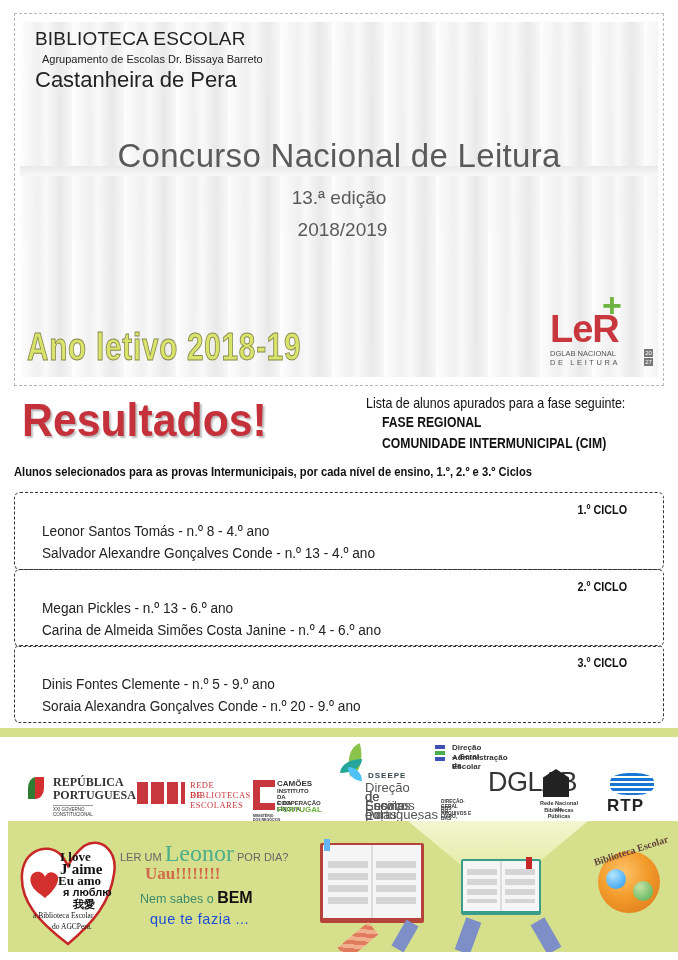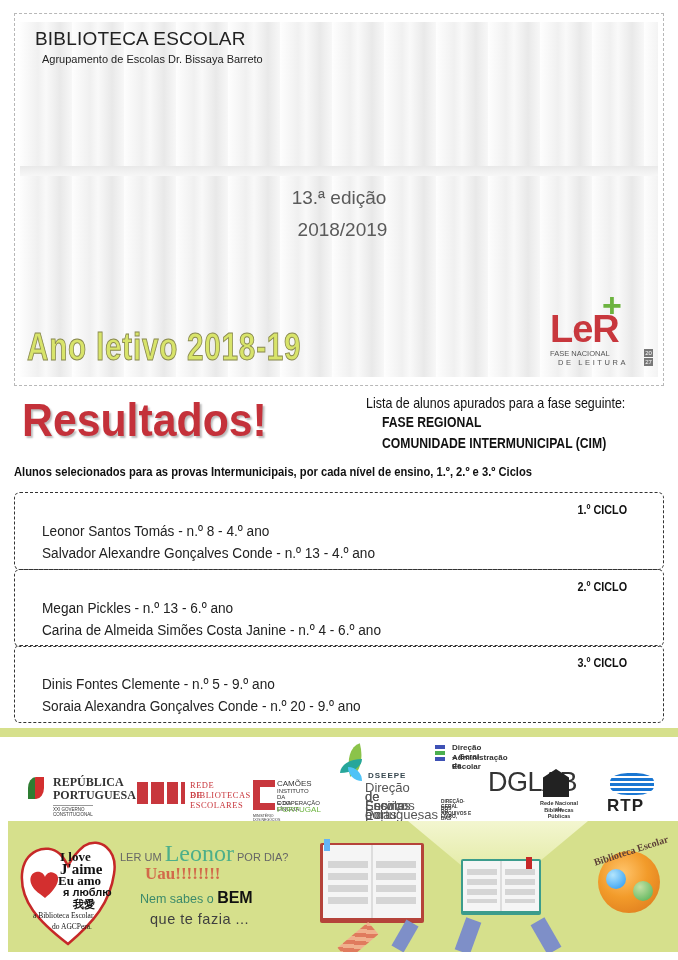--- a/index.html
+++ b/index.html
@@ -59,21 +59,21 @@
   .ler-logo { position: absolute; left: 533px; top: 280px; width: 110px; height: 85px; }
   .ler-word {
     position: absolute; left: 2px; top: 14px;
     font-size: 38px; font-weight: bold; color: #c8373d; letter-spacing: -1px;
   }
   .ler-plus {
     position: absolute; left: 54px; top: -8px;
     font-size: 34px; font-weight: bold; color: #6cb33f;
   }
   .ler-sub1 { position: absolute; left: 2px; top: 55px; font-size: 7.5px; color: #555; }
-  .ler-sub2 { position: absolute; left: 2px; top: 64px; font-size: 7.5px; color: #555; letter-spacing: 2.6px; margin-left: 8px; }
+  .ler-sub2 { position: absolute; left: 2px; top: 64px; font-size: 7.5px; color: #555; letter-spacing: 2.6px; }
   .ler-box { position: absolute; width: 9px; height: 8px; background: #777; color: #fff; font-size: 6px; text-align: center; line-height: 8px; }
 
   
   .resultados {
     position: absolute; left: 22px; top: 393px;
     font-size: 46px; font-weight: bold; color: #c4313a;
     text-shadow: 2px 2px 2px #bbb;
     letter-spacing: 0px;
     transform: scaleX(0.93); transform-origin: left center;
   }
@@ -129,21 +129,21 @@
   .rp-t3 { position: absolute; left: 53px; top: 68px; font-size: 4.5px; color: #333; border-top: 1px solid #999; padding-top: 1px; }
 
   .rbe-mark { position: absolute; left: 137px; top: 45px; width: 48px; height: 22px; display: flex; gap: 3px; }
   .rbe-mark span { display: block; height: 22px; background: #c8373d; }
   .rbe-t { position: absolute; left: 190px; font-family: Liberation Serif, serif; font-size: 8.5px; color: #c8373d; letter-spacing: 0.5px; }
 
   .camoes-c {
     position: absolute; left: 253px; top: 43px; width: 22px; height: 30px;
     border: 7px solid #c8373d; border-right: none;
   }
-  .camoes-t { position: absolute; left: 277px; font-size: 6px; font-weight: normal; color: #333; }
+  .camoes-t { position: absolute; left: 277px; font-size: 6px; font-weight: bold; color: #333; }
 
   .dseepe-leaf1 { position: absolute; left: 346px; top: 8px; width: 18px; height: 30px; background: #8bc34a; border-radius: 100% 0 100% 0; transform: rotate(-15deg); }
   .dseepe-leaf2 { position: absolute; left: 340px; top: 22px; width: 22px; height: 14px; background: #26a69a; border-radius: 100% 0 100% 0; }
   .dseepe-leaf3 { position: absolute; left: 348px; top: 30px; width: 14px; height: 14px; background: #4fc3f7; border-radius: 0 100% 0 100%; }
   .dseepe-name { position: absolute; left: 368px; top: 34px; font-size: 8px; font-weight: bold; color: #37474f; letter-spacing: 1px; }
   .dseepe-t { position: absolute; left: 365px; font-size: 13px; color: #555; line-height: 9px; }
 
   .dgae-bars { position: absolute; left: 435px; top: 8px; width: 10px; height: 16px;
     background: linear-gradient(180deg, #3f51b5 0 22%, transparent 22% 40%, #4caf50 40% 62%, transparent 62% 78%, #3f51b5 78% 100%); }
   .dgae-t { position: absolute; left: 452px; font-size: 8px; font-weight: bold; color: #333; }
@@ -169,21 +169,21 @@
   }
   .heart {
     position: absolute; left: 10px; top: 15px; width: 100px; height: 112px;
   }
   .heart-text { position: absolute; font-family: "Liberation Serif", serif; font-weight: bold; color: #111; text-align: center; }
   .slogan-1 { position: absolute; left: 112px; top: 19px; font-size: 11px; color: #666; white-space: nowrap; }
   .slogan-1 .big { font-family: "Liberation Serif", serif; font-size: 24px; color: #4caf8a; font-weight: normal; }
   .slogan-2 { position: absolute; left: 137px; top: 43px; font-family: "Liberation Serif", serif; font-size: 17px; font-weight: bold; color: #d2694a; }
   .slogan-3 { position: absolute; left: 132px; top: 68px; font-size: 12.5px; color: #3c8a6a; }
   .slogan-3 b { font-size: 16px; color: #111; }
-  .slogan-4 { position: absolute; left: 142px; top: 90px; font-size: 14.5px; color: #404040; letter-spacing: 0.5px; }
+  .slogan-4 { position: absolute; left: 142px; top: 90px; font-size: 14.5px; color: #1d4ed8; letter-spacing: 0.5px; }
 
   .book1 { position: absolute; left: 312px; top: 22px; width: 104px; height: 80px; background: #b5433a; border-radius: 2px; }
   .book1 .pages { position: absolute; left: 3px; top: 2px; right: 3px; bottom: 5px;
     background: linear-gradient(90deg, #f5f5f5 0 49%, #ddd 49% 51%, #f5f5f5 51%); }
   .book1 .lines { position: absolute; top: 18px; height: 44px; width: 38%; background: repeating-linear-gradient(180deg, #d5d5d5 0 7px, transparent 7px 12px); }
   .book2 { position: absolute; left: 453px; top: 38px; width: 80px; height: 56px; background: #3c9c8c; border-radius: 2px; }
   .book2 .pages { position: absolute; left: 2px; top: 2px; right: 2px; bottom: 4px;
     background: linear-gradient(90deg, #f5f5f5 0 49%, #ddd 49% 51%, #f5f5f5 51%); }
   .book2 .lines { position: absolute; top: 10px; height: 34px; width: 38%; background: repeating-linear-gradient(180deg, #d5d5d5 0 6px, transparent 6px 10px); }
   .bookmark { position: absolute; width: 6px; height: 12px; }
@@ -200,27 +200,29 @@
   .bottom-white { position: absolute; left: 0; top: 952px; width: 678px; height: 8px; background: #fff; }
 </style>
 </head>
 <body>
 
 <div class="hero">
   <div class="hero-bg"></div>
   <div class="shelf-line" style="top:152px"></div>
   <div class="brand-1">BIBLIOTECA ESCOLAR</div>
   <div class="brand-2">Agrupamento de Escolas Dr. Bissaya Barreto</div>
+  <div class="brand-3">Castanheira de Pera</div>
+  <div class="title">Concurso Nacional de Leitura</div>
   <div class="edition">13.ª edição</div>
   <div class="year">2018/2019</div>
   <div class="ano">Ano letivo 2018-19</div>
   <div class="ler-logo">
     <div class="ler-word">LeR</div>
     <div class="ler-plus">+</div>
-    <div class="ler-sub1">FASE NACIONAL</div>
+    <div class="ler-sub1">DGLAB NACIONAL</div>
     <div class="ler-sub2">DE LEITURA</div>
     <div class="ler-box" style="left:96px;top:55px">20</div>
     <div class="ler-box" style="left:96px;top:64px">27</div>
   </div>
 </div>
 
 <div class="resultados">Resultados!</div>
 <div class="list-title">Lista de alunos apurados para a fase seguinte:</div>
 <div class="phase1">FASE REGIONAL</div>
 <div class="phase2">COMUNIDADE INTERMUNICIPAL (CIM)</div>

